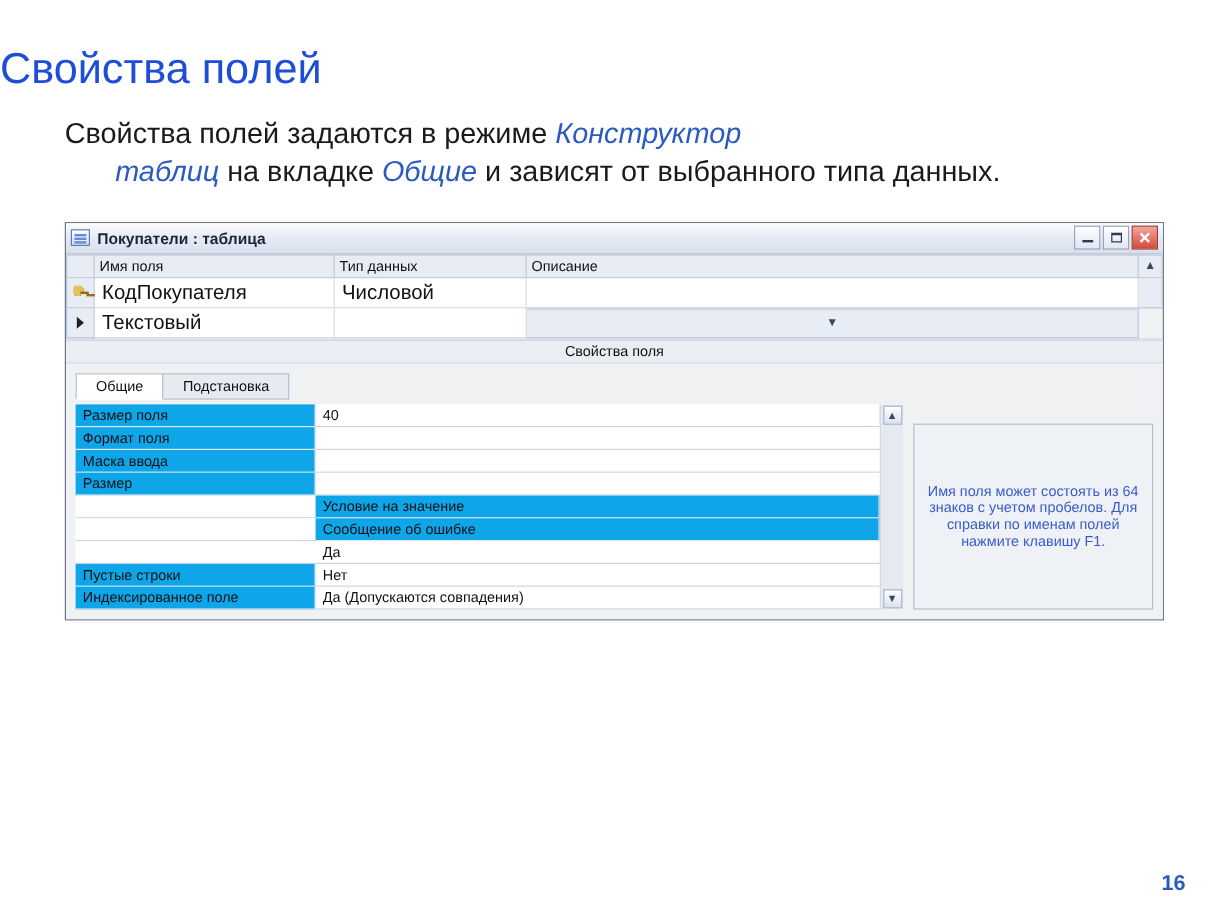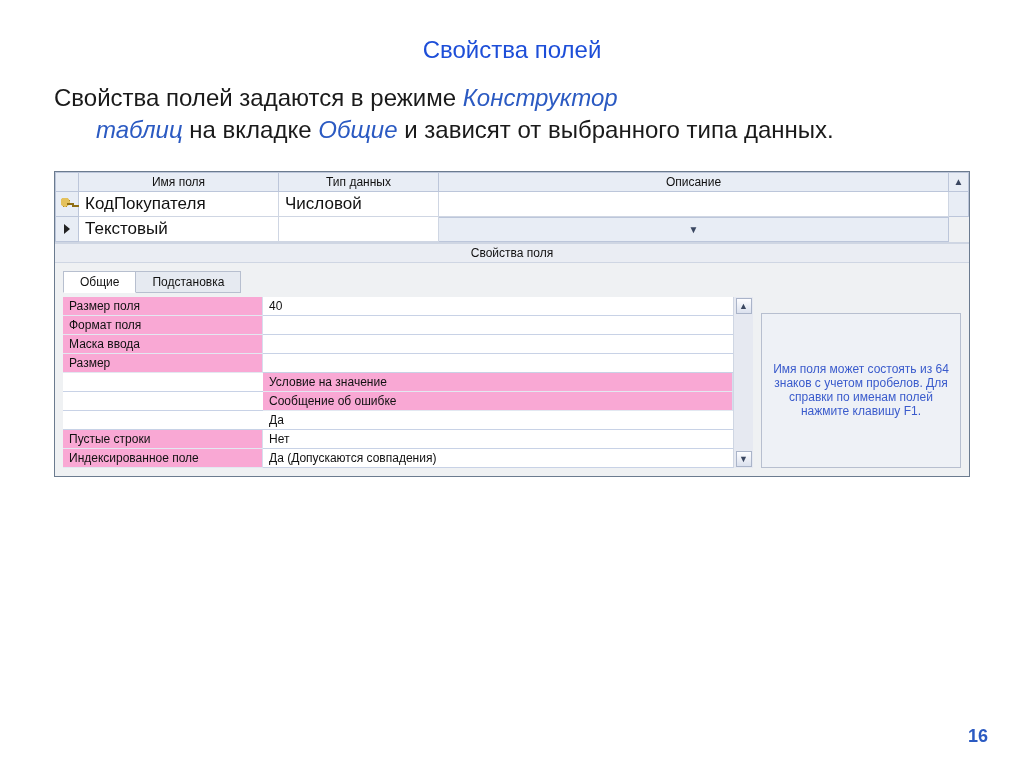--- a/index.html
+++ b/index.html
@@ -7,22 +7,22 @@
     margin: 0;
     padding: 0;
     width: 1024px;
     height: 767px;
     background: #ffffff;
     font-family: Arial, sans-serif;
     position: relative;
   }
   .slide-title {
     color: #1d4ed8;
-    font-size: 24px;
-    text-align: center;
+    font-size: 36px;
+    text-align: left;
     margin-top: 36px;
     margin-bottom: 18px;
     font-weight: normal;
   }
   .body-text {
     color: #1a1a1a;
     font-size: 24px;
     line-height: 1.35;
     margin: 0 54px 24px 54px;
   }
@@ -82,21 +82,21 @@
 
   .grid {
     display: grid;
     grid-template-columns: 24px 200px 160px 1fr 20px;
     border-bottom: 1px solid #cfd6e3;
   }
   .grid .hcell {
     background: #e8edf5;
     border: 1px solid #bcc6da;
     border-left: none;
-    text-align: center;
+    text-align: left;
     padding: 2px 4px;
     font-size: 12px;
   }
   .grid .hcell:first-child { border-left: 1px solid #bcc6da; }
   .grid .cell {
     background: #ffffff;
     border: 1px solid #cfd6e3;
     border-top: none; border-left: none;
     padding: 2px 6px;
     font-size: 17px;
@@ -159,21 +159,21 @@
     border-bottom-color: #ffffff;
     position: relative; z-index: 1;
   }
   .props-grid {
     background: #ffffff;
     display: grid;
     grid-template-columns: 200px 1fr 20px;
     font-size: 12px;
   }
   .props-grid .pname {
-    background: #f9a8d4;
+    background: #0ea5e9;
     border-bottom: 1px solid #e3e8f1;
     border-right: 1px solid #d6deed;
     padding: 2px 6px;
   }
   .props-grid .pval {
     background: #ffffff;
     border-bottom: 1px solid #c8d2e6;
     padding: 2px 6px;
   }
   .props-grid .sb {
@@ -217,20 +217,35 @@
 <h1 class="slide-title">Свойства полей</h1>
 
 <p class="body-text">
   <span>Свойства полей задаются в режиме </span><span class="em">Конструктор</span>
   <span class="indent">
     <span class="em">таблиц</span><span> на вкладке </span><span class="em">Общие</span><span> и зависят от выбранного типа данных.</span>
   </span>
 </p>
 
 <div class="window">
+  <div class="titlebar">
+    <span class="win-icon"></span>
+    <span class="title-text">Покупатели : таблица</span>
+    <div class="controls">
+      <div class="win-btn min">
+          <span class="ln"></span>
+        </div>
+      <div class="win-btn max">
+          <span class="sq"></span>
+        </div>
+      <div class="win-btn close">
+          <span class="x"></span>
+        </div>
+    </div>
+  </div>
 
   <div class="grid">
     <div class="hcell"></div>
     <div class="hcell">Имя поля</div>
     <div class="hcell">Тип данных</div>
     <div class="hcell">Описание</div>
     <div class="vscroll-cell">▲</div>
 
     <div class="rowhdr">
         <span class="key-icon"></span>

